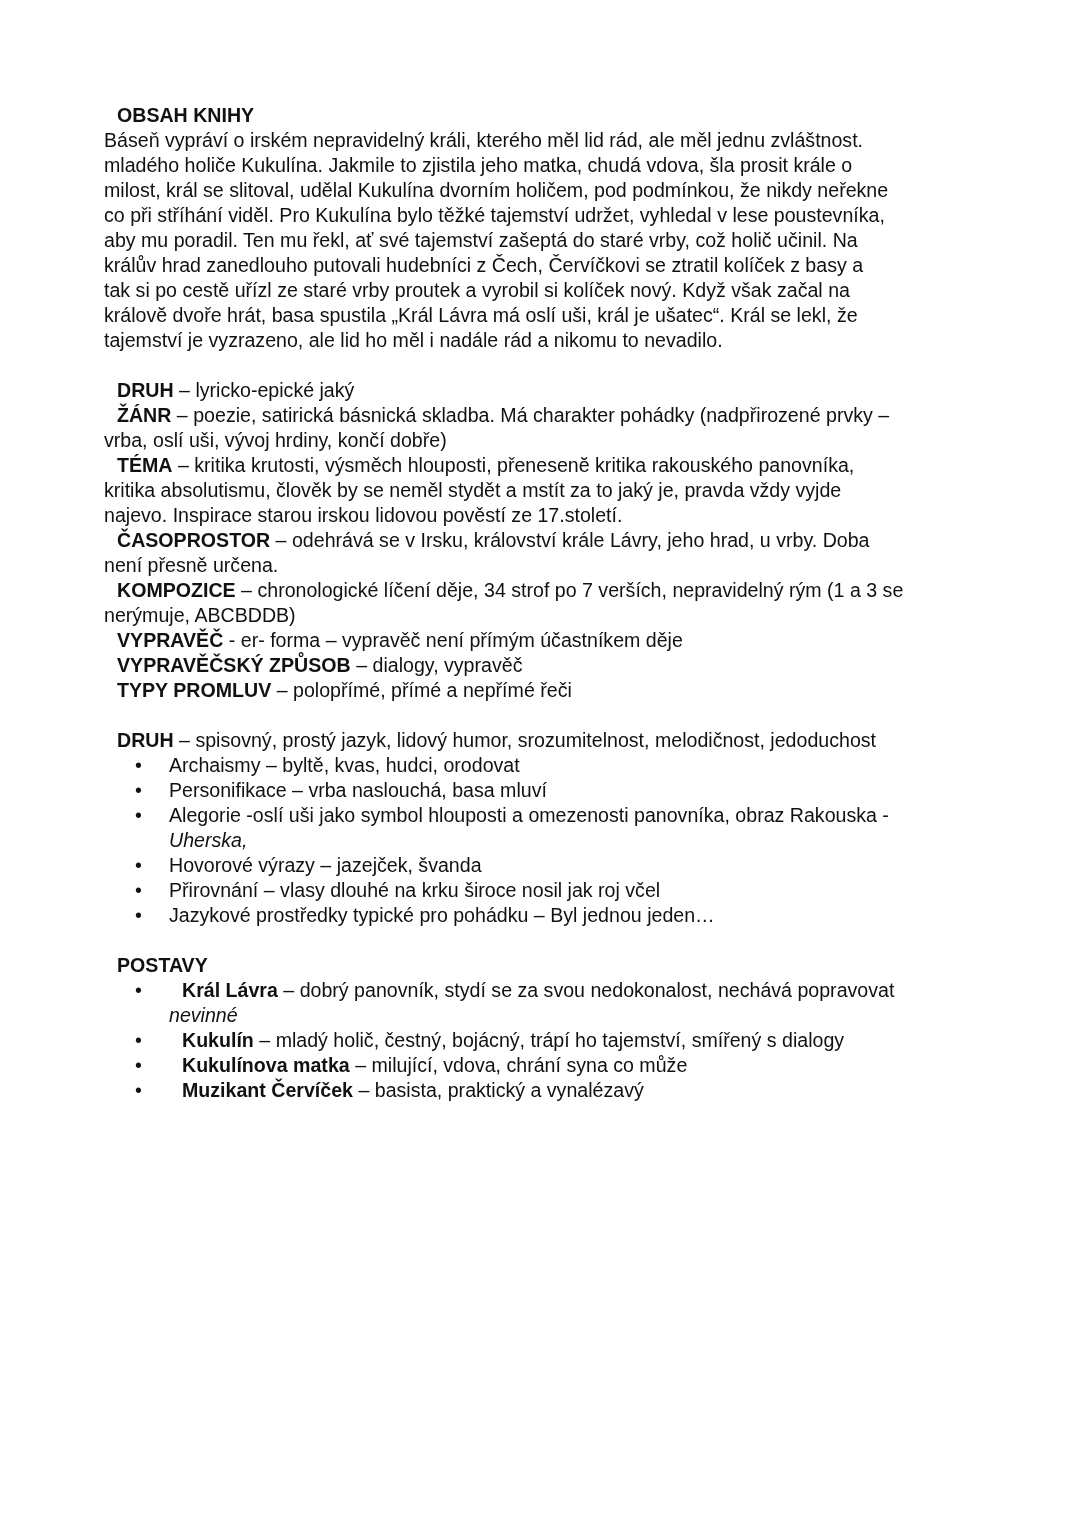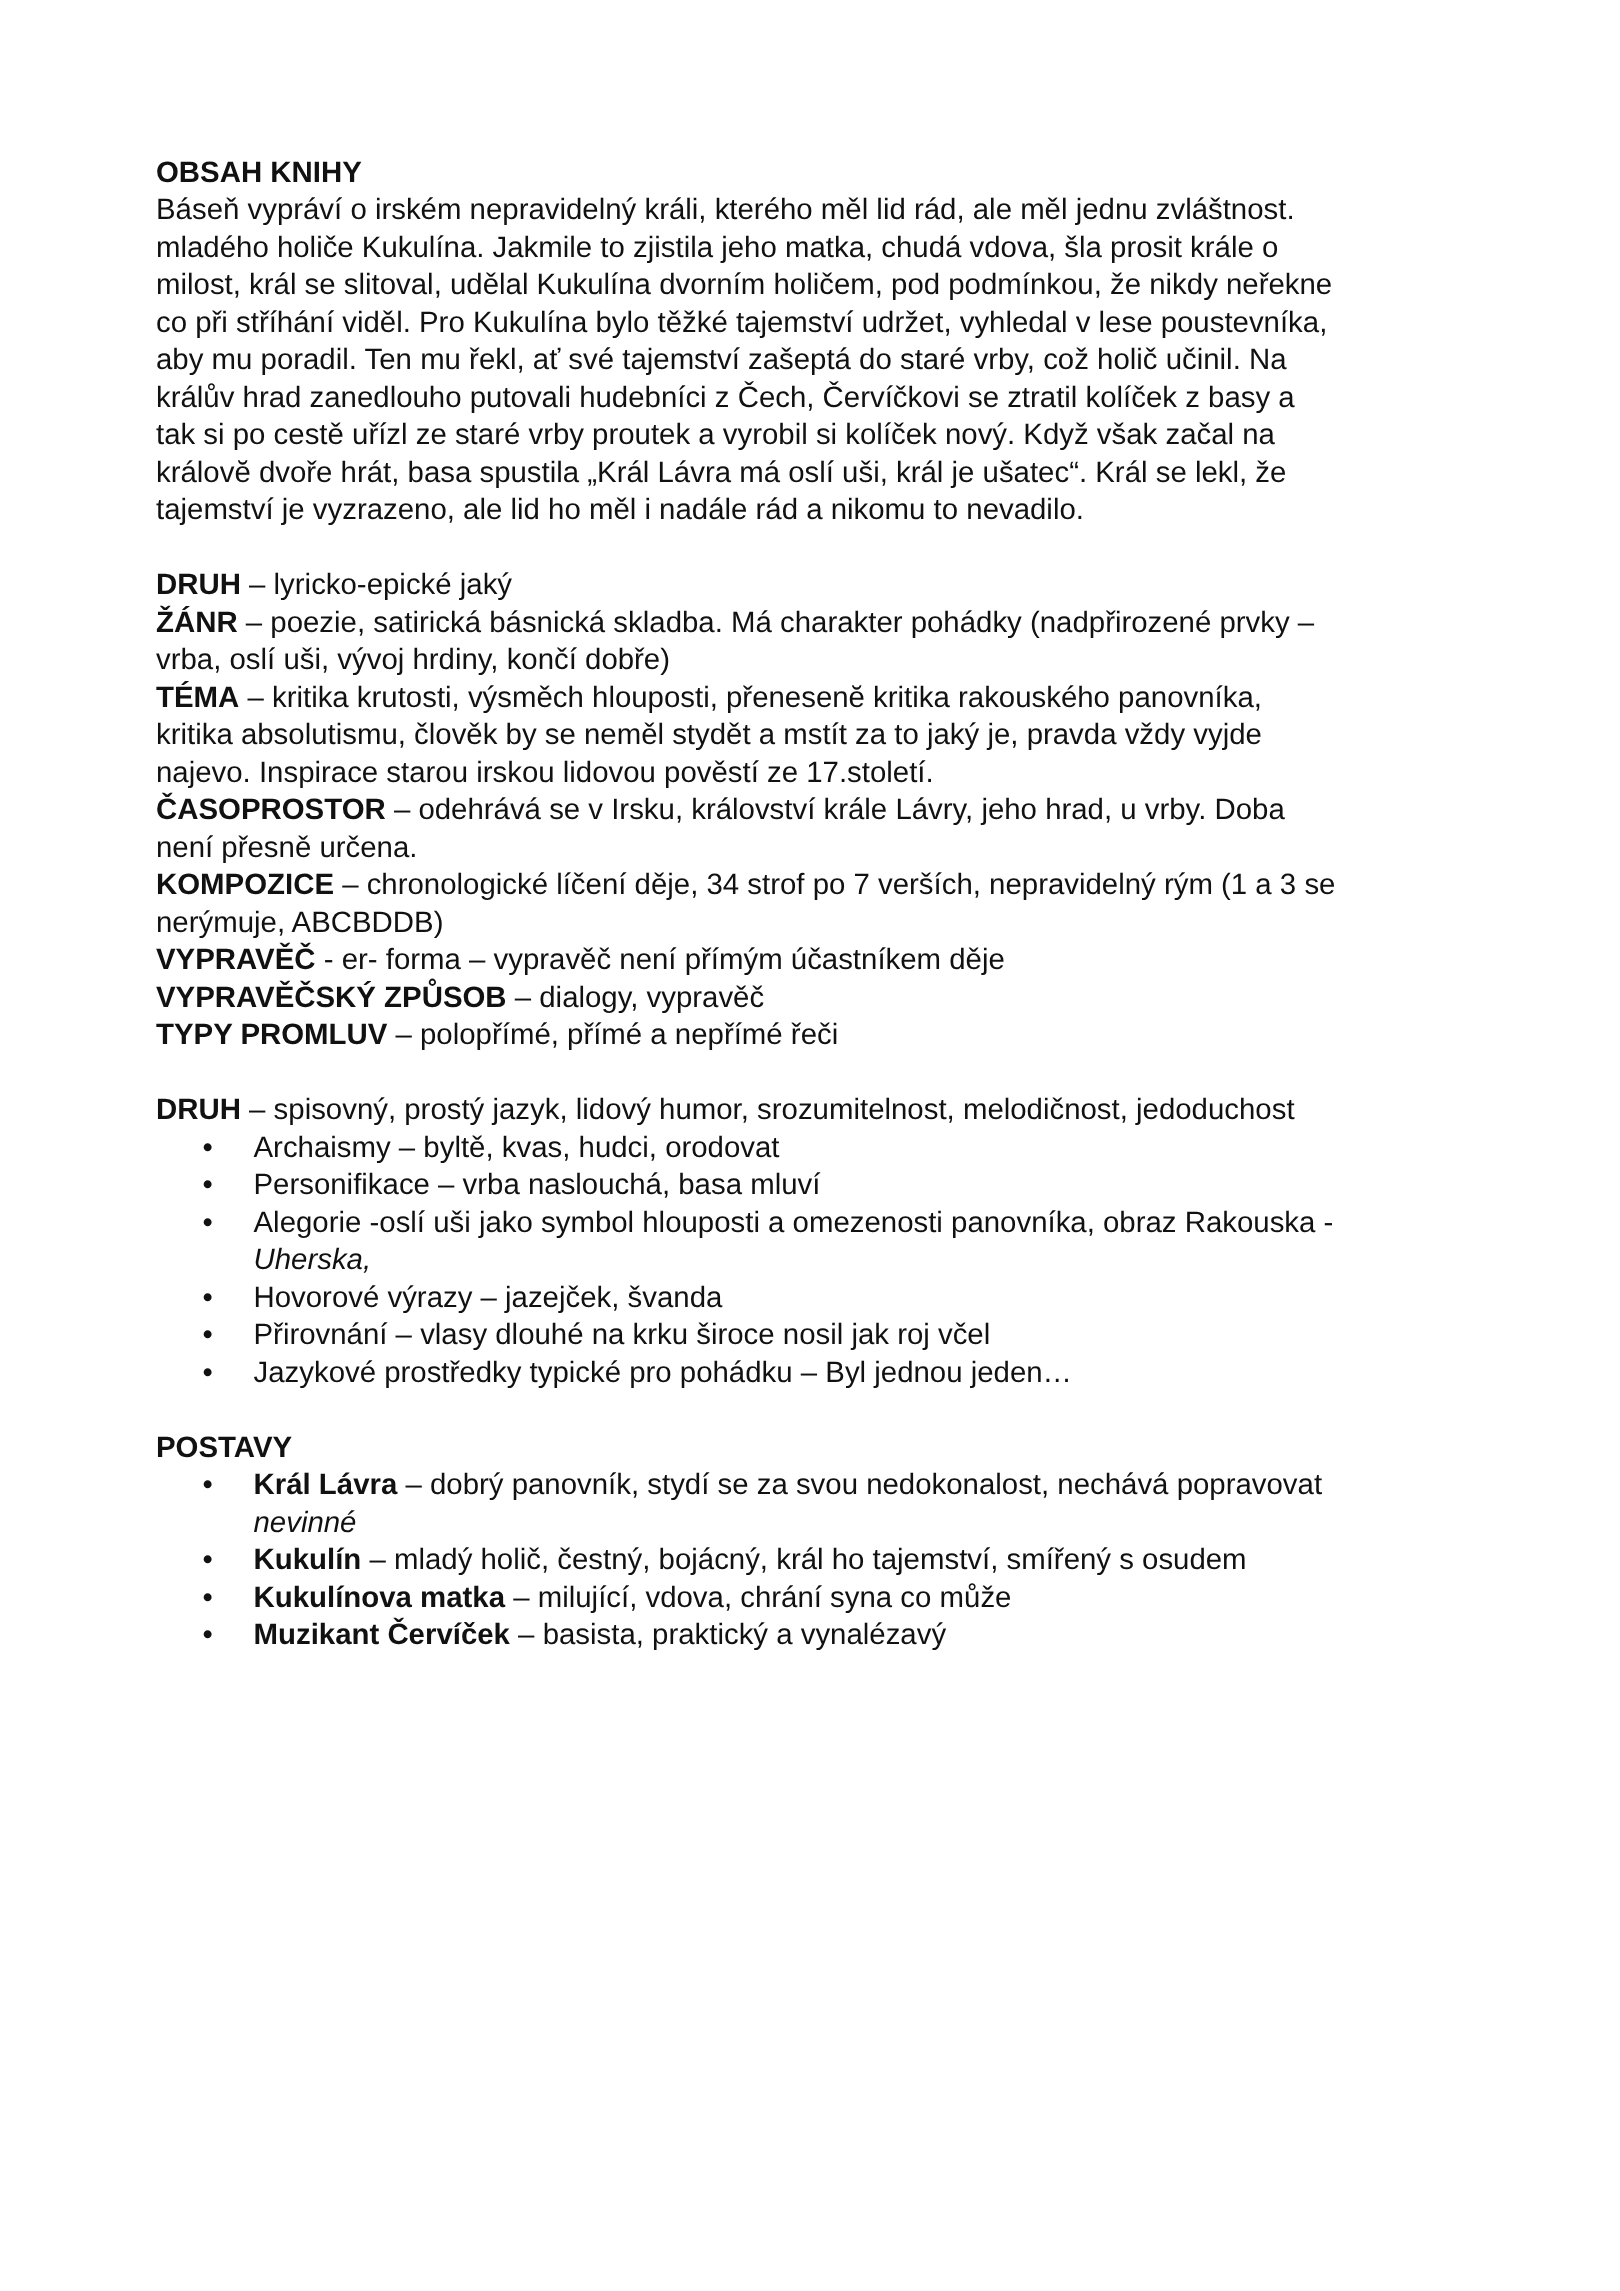--- a/index.html
+++ b/index.html
@@ -21,21 +21,21 @@
       position: absolute;
       left: 104px;
       top: 103px;
       width: 900px;
     }
     .line {
       display: block;
       white-space: pre;
       height: 25px;
     }
-    .b { font-weight: bold; }
+    .b { font-weight: bold; margin-left: 13px; }
     .gap { height: 25px; display: block; }
     .bullet-row {
       display: block;
       position: relative;
       padding-left: 65px;
       white-space: pre;
       height: 25px;
     }
     .bullet-row .dot {
       position: absolute;
@@ -108,21 +108,21 @@
     <span class="bullet-row"><span class="dot">•</span><span>Jazykové prostředky typické pro pohádku – Byl jednou jeden…</span></span>
   </section>
 
   <span class="gap"></span>
 
   <section>
     <span class="line b">POSTAVY</span>
 
     <span class="bullet-row"><span class="dot">•</span><span class="b">Král Lávra</span><span> – dobrý panovník, stydí se za svou nedokonalost, nechává popravovat</span></span>
     <span class="cont">nevinné</span>
-    <span class="bullet-row"><span class="dot">•</span><span class="b">Kukulín</span><span> – mladý holič, čestný, bojácný, král ho tajemství, smířený s osudem</span></span>
+    <span class="bullet-row"><span class="dot">•</span><span class="b">Kukulín</span><span> – mladý holič, čestný, bojácný, trápí ho tajemství, smířený s dialogy</span></span>
     <span class="bullet-row"><span class="dot">•</span><span class="b">Kukulínova matka</span><span> – milující, vdova, chrání syna co může</span></span>
     <span class="bullet-row"><span class="dot">•</span><span class="b">Muzikant Červíček</span><span> – basista, praktický a vynalézavý</span></span>
   </section>
 
   <span class="gap"></span>
   <span class="gap"></span>
   <span class="gap"></span>
 
 
 </div>

